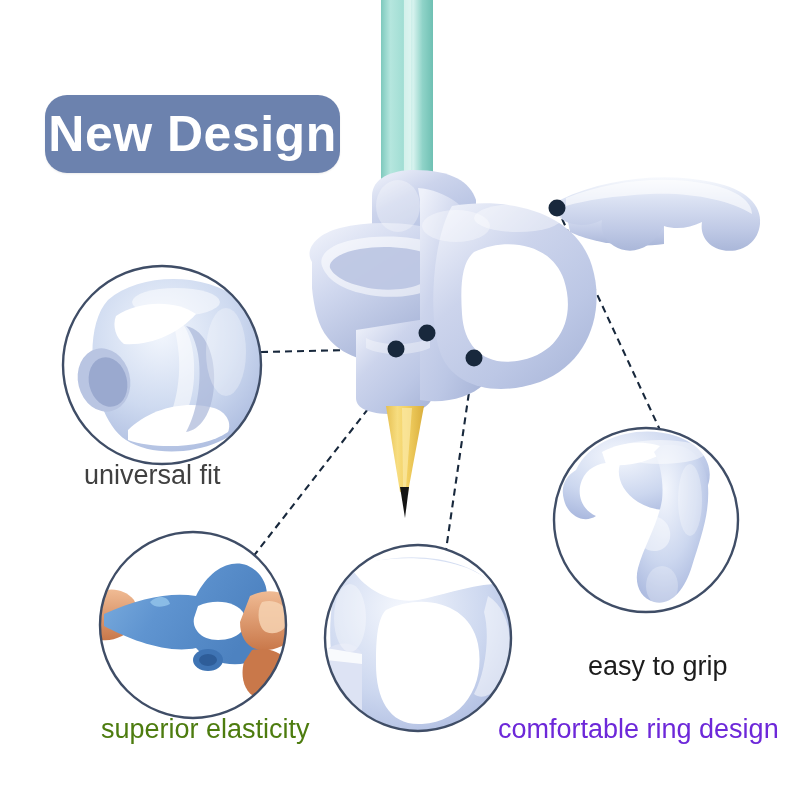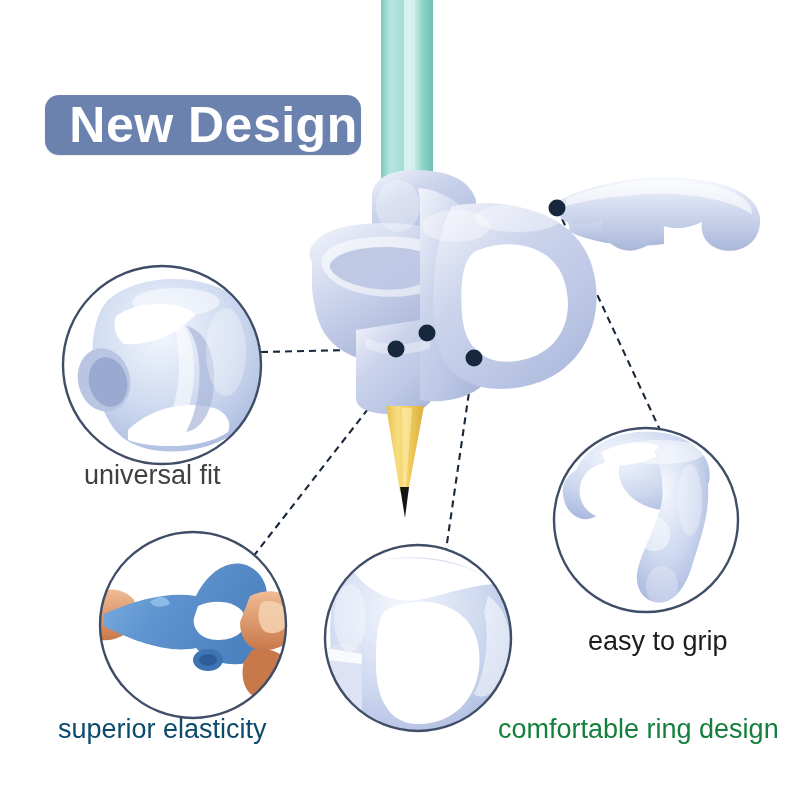--- a/index.html
+++ b/index.html
@@ -5,42 +5,41 @@
   html,body{margin:0;padding:0;}
   body{
     width:800px;height:800px;background:#ffffff;
     font-family:"Liberation Sans","DejaVu Sans",sans-serif;
     overflow:hidden;position:relative;
   }
   #stage{position:relative;width:800px;height:800px;overflow:hidden;background:#fff;}
 
   
   .badge{
-    position:absolute;left:45px;top:95px;width:295px;height:60px;
-    border-radius:14px;display:flex;align-items:center;justify-content:center;
+    position:absolute;left:45px;top:95px;width:295px;height:78px;
+    border-radius:22px;display:flex;align-items:center;justify-content:center;
     box-shadow:0 1px 2px rgba(0,0,0,.08);
-    padding-left:21px;
   }
   .badge-text{
     color:#ffffff;font-size:50px;font-weight:bold;letter-spacing:.5px;
     line-height:1;white-space:nowrap;
   }
 
   
   #art{position:absolute;left:0;top:0;width:800px;height:800px;}
 
   
   .caption{
     position:absolute;color:#1c1c1c;font-size:27px;line-height:1;
     white-space:nowrap;font-weight:400;
   }
   .cap-universal{left:84px;top:462px;}
   .cap-elasticity{left:58px;top:716px;}
   .cap-ring{left:498px;top:716px;}
-  .cap-grip{left:588px;top:628px;}
+  .cap-grip{left:588px;top:653px;}
 </style>
 </head>
 <body>
 
 <div id="stage">
 
   <svg id="art" viewBox="0 0 800 800">
     <defs>
       <linearGradient id="gShaft" x1="0" y1="0" x2="1" y2="0">
         <stop offset="0%" stop-color="#7ec9bd"></stop>
@@ -284,17 +283,17 @@
       <circle cx="474" cy="358" r="8.5"></circle>
       <circle cx="557" cy="208" r="8.5"></circle>
     </g>
   </svg>
 
   <div class="badge" id="badge-box" style="background: rgb(108, 130, 174);">
     <span class="badge-text" style="color: rgb(255, 255, 255);">New Design</span>
   </div>
 
   <div class="caption cap-universal" style="color: #404040;">universal fit</div>
-  <div class="caption cap-elasticity" style="color: #0c4a6e;">superior elasticity</div>
-  <div class="caption cap-ring" style="color: #15803d;">comfortable ring design</div>
+  <div class="caption cap-elasticity" style="color: #4d7c0f; margin-left: 43px;">superior elasticity</div>
+  <div class="caption cap-ring" style="color: #6d28d9;">comfortable ring design</div>
   <div class="caption cap-grip" style="color: rgb(28, 28, 28);">easy to grip</div>
 
 </div>
 
 </body></html>

